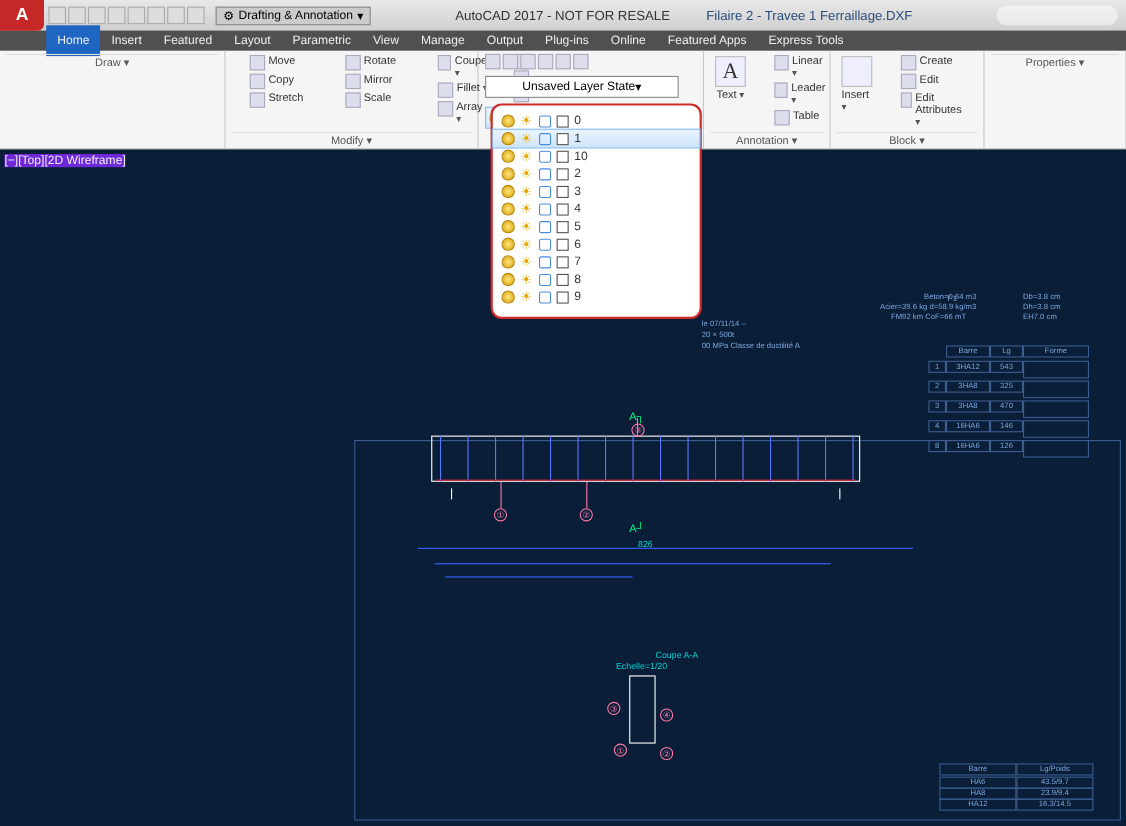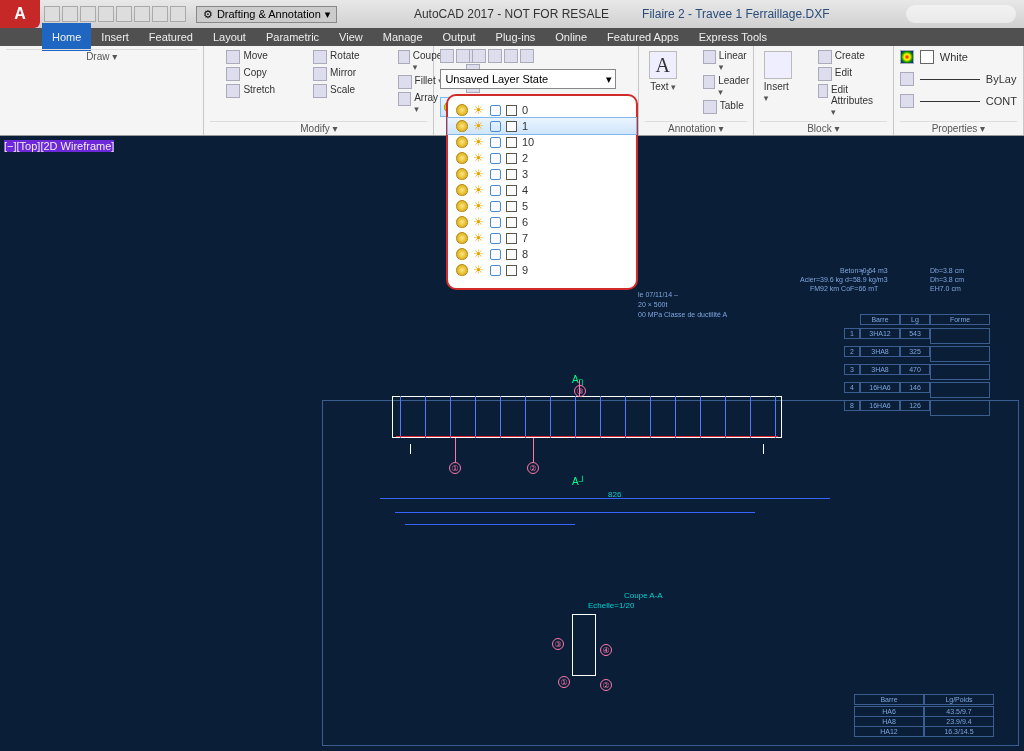--- a/index.html
+++ b/index.html
@@ -26,21 +26,21 @@
 .panel-body { flex:1; display:flex; gap:6px; align-items:flex-start;}
 .panel-title { text-align:center; font-size:10px; color:#555; padding:1px 0; border-top:1px solid #ddd;}
 .big-btn { display:flex; flex-direction:column; align-items:center; gap:2px; font-size:10px; color:#333; padding:2px 4px; }
 .big-icon { width:28px; height:28px; border:1px solid #bbb; background:#eef; }
 .small-row { display:flex; gap:3px; font-size:10px; color:#333; padding:1px 16px;}
 .small-icon { width:14px; height:14px; background:#dde; border:1px solid #aab; }
 .col { display:flex; flex-direction:column; gap:1px;}
 .dropdown-arrow::after{content:" ▾"; font-size:9px; color:#555;}
 
 
-.layer-combo { width:176px; height:20px; border:1px solid #888; background:#fff; font-size:11px; display:flex; align-items:center; padding:0 4px; justify-content:space-between;}
+.layer-combo { width:176px; height:20px; border:1px solid #888; background:#fff; font-size:11px; display:flex; align-items:center; padding:0 4px; justify-content:center;}
 .layer-selected { width:190px; height:20px; border:1px solid #7fb8ef; background:linear-gradient(#eaf4ff,#cfe5fb); font-size:11px; display:flex; align-items:center; padding:0 3px; gap:4px; margin-top:2px;}
 .layer-dropdown { position:absolute; left:446px; top:94px; width:192px; background:#fff; border:2px solid #d02a2a; border-radius:10px; padding:6px 0 10px 0; z-index:50;}
 .layer-row { display:flex; align-items:center; gap:5px; padding:2px 8px; font-size:11px; color:#333;}
 .layer-row.sel { background:linear-gradient(#eaf4ff,#cfe5fb); outline:1px solid #7fb8ef;}
 .bulb { width:12px; height:12px; background:radial-gradient(#ffe680,#d4a100); border-radius:50% 50% 45% 45%; border:1px solid #b8860b;}
 .sun { width:12px; height:12px; color:#e6a800; font-size:12px; line-height:12px;}
 .lock { width:11px; height:11px; border:1px solid #4a8bd6; border-radius:2px;}
 .swatch { width:11px; height:11px; background:#fff; border:1px solid #555;}
 .props { font-size:11px; color:#333; }
 .prop-row { display:flex; align-items:center; gap:6px; padding:1px 0;}
@@ -54,21 +54,21 @@
 .beam-outline { position:absolute; border:1px solid #fff;}
 .beam-bar { position:absolute; width:1px; background:#5a78ff;}
 .red-line { position:absolute; height:1px; background:#d23;}
 .dim-line { position:absolute; height:1px; background:#3a64ff;}
 .section-box { position:absolute; border:1px solid #fff; }
 .pink-circle { position:absolute; width:12px; height:12px; border:1px solid #f7a; border-radius:50%; color:#f7a; font-size:8px; display:flex; align-items:center; justify-content:center;}
 .pink-line { position:absolute; background:#f7a;}
 .green-mark { position:absolute; color:#0f8; font-size:10px;}
 .tb-cell { position:absolute; border:1px solid #3b5d8f; padding:1px 2px; font-size:7px; color:#7da6dc;}
 .tb-text { position:absolute; font-size:7px; color:#7da6dc;}
-.cyan-text { position:absolute; font-size:8px; color:#00d0d0;margin-left:28px;}
+.cyan-text { position:absolute; font-size:8px; color:#00d0d0;}
 </style>
 </head>
 <body>
 
 <div class="title-bar">
   <div class="app-logo">A</div>
   <div class="qat">
     <div class="qat-btn"></div>
     <div class="qat-btn"></div>
     <div class="qat-btn"></div>
@@ -230,37 +230,20 @@
         <div class="small-row">
             <div class="small-icon"></div>
             <span class="dropdown-arrow">Edit Attributes</span>
           </div>
       </div>
     </div>
     <div class="panel-title">Block ▾</div>
   </div>
 
   <div class="ribbon-panel" style="flex:1">
-    <div class="panel-body props" style="flex-direction:column; align-items:stretch;">
-      <div class="prop-row">
-          <div class="small-icon" style="background:radial-gradient(red,yellow,green,blue)"></div>
-          <div class="color-swatch"></div>
-          <span>White</span>
-        </div>
-      <div class="prop-row">
-          <div class="small-icon"></div>
-          <div class="line-sample"></div>
-          <span>ByLay</span>
-        </div>
-      <div class="prop-row">
-          <div class="small-icon"></div>
-          <div class="line-sample"></div>
-          <span>CONT</span>
-        </div>
-    </div>
     <div class="panel-title">Properties ▾</div>
   </div>
 </div>
 
 <div class="layer-dropdown" id="layer-dropdown">
     <div class="layer-row">
       <div class="bulb"></div>
       <div class="sun">☀</div>
       <div class="lock"></div>
       <div class="swatch"></div>

